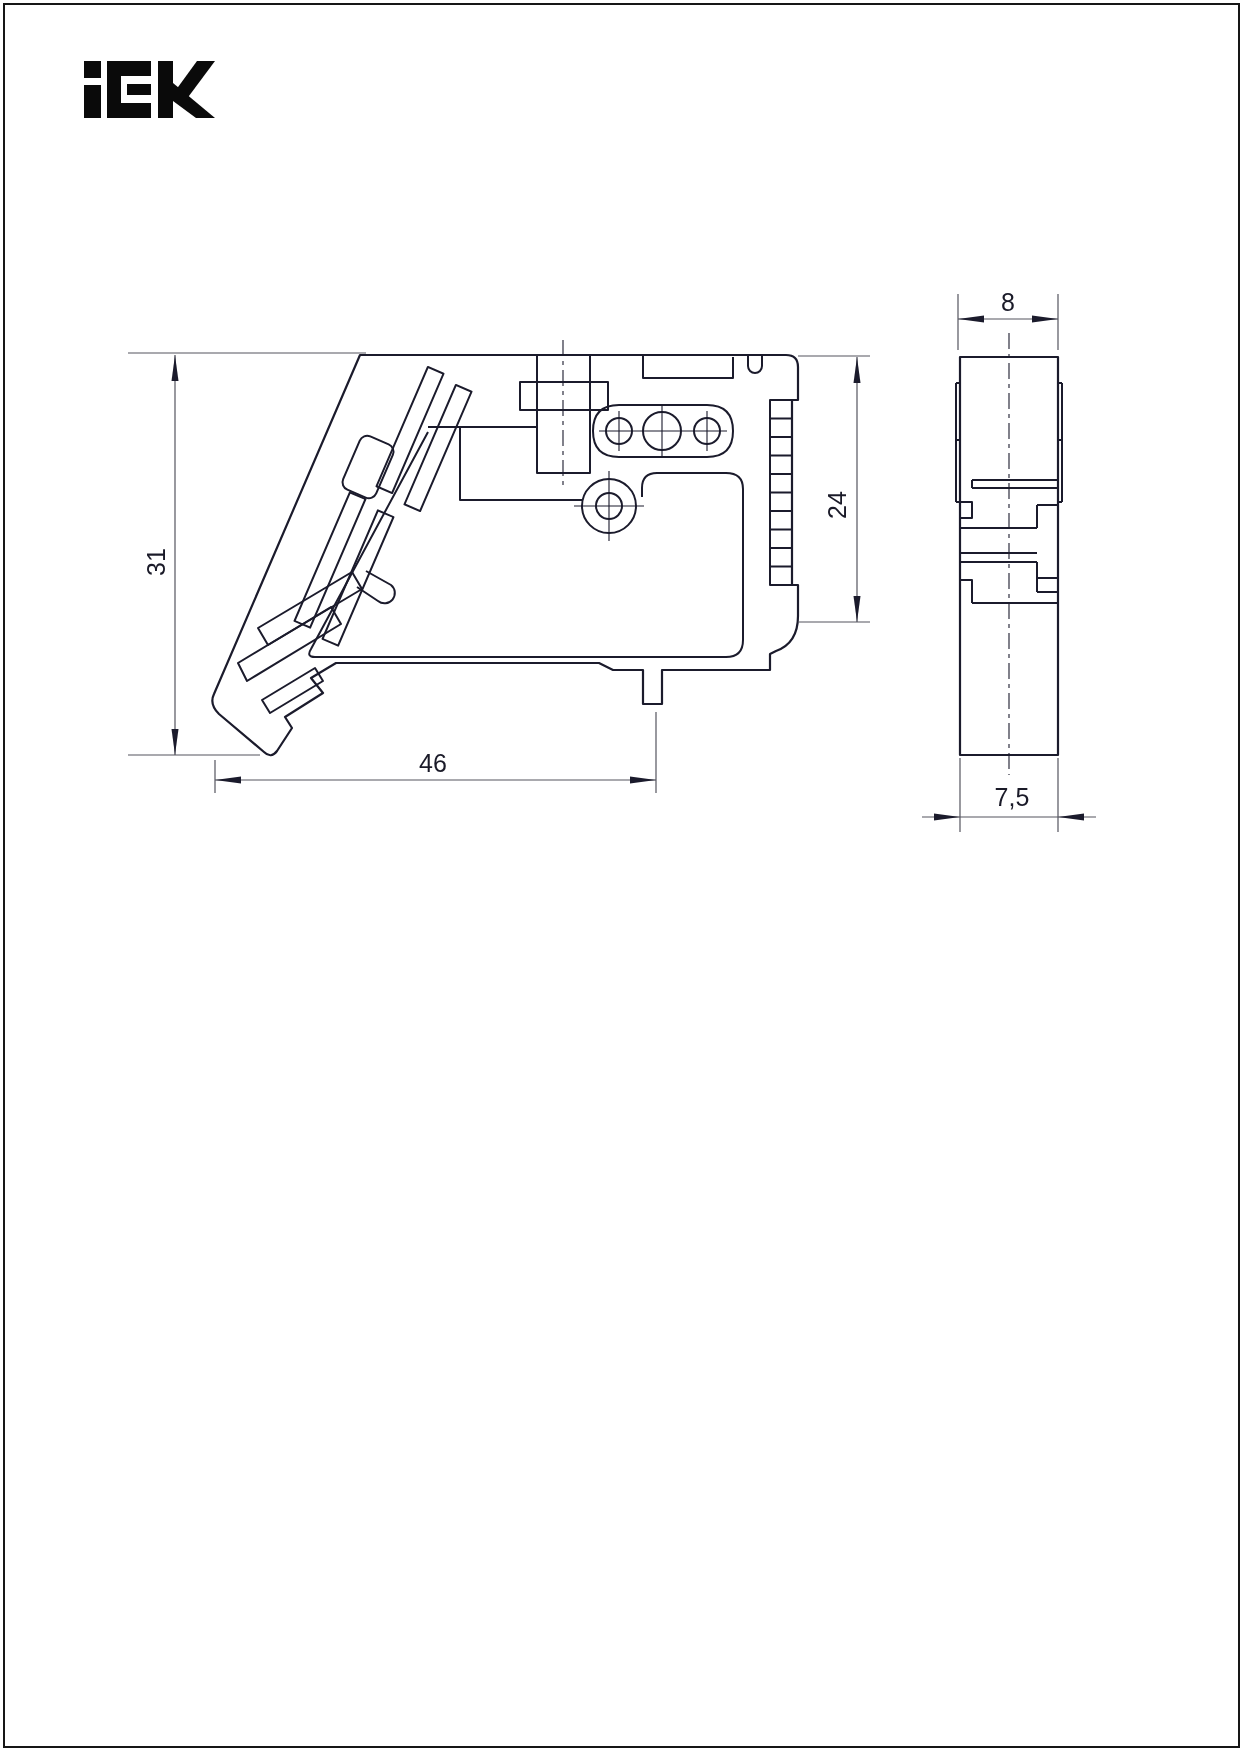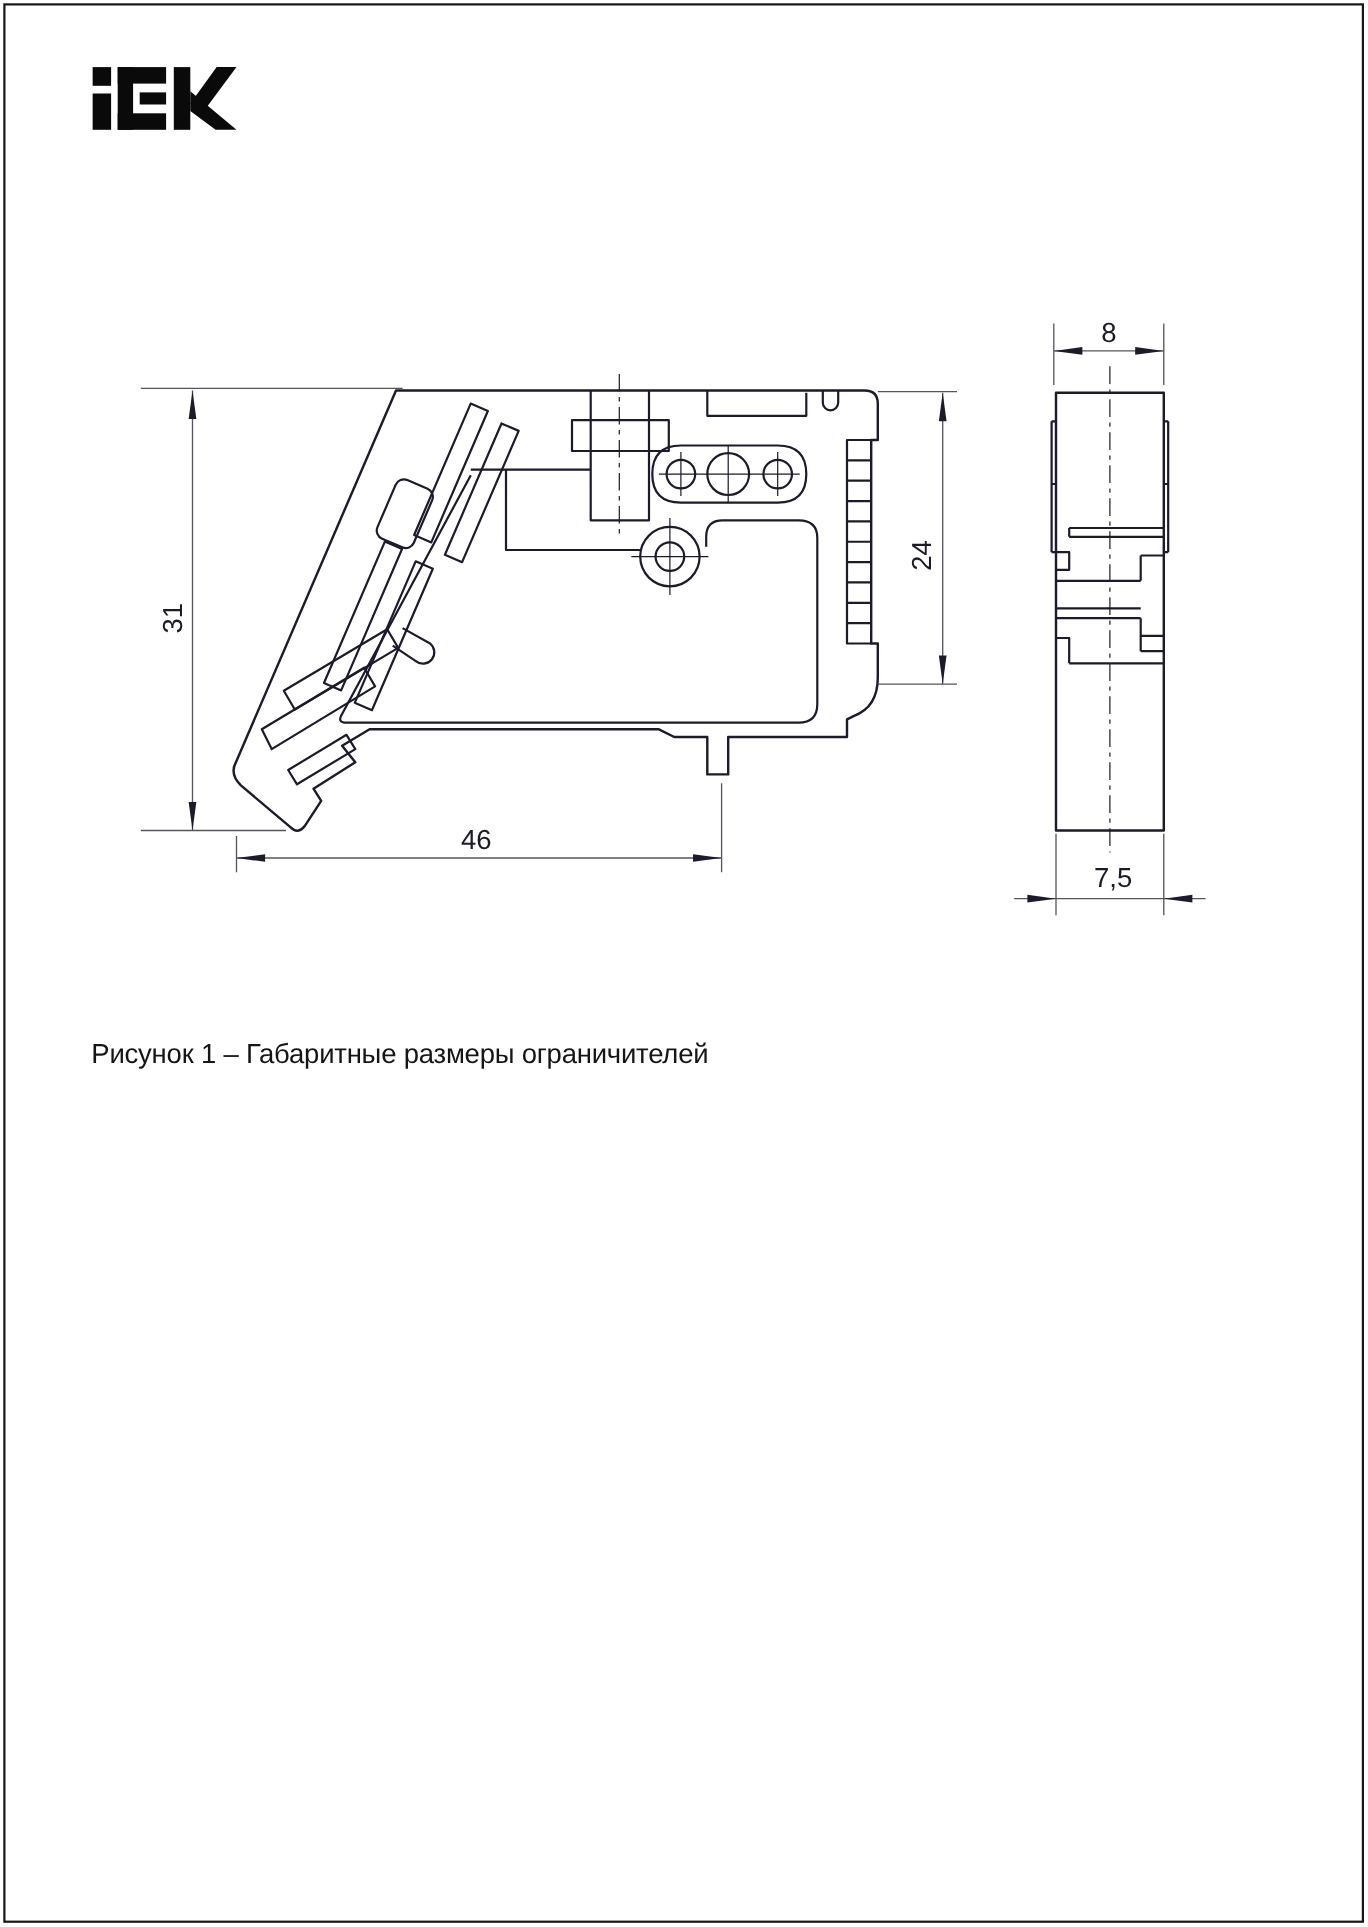--- a/index.html
+++ b/index.html
@@ -158,15 +158,14 @@
     </g>
 
     <g>
       <path class="dim" d="M 960,758 V 832 M 1058,758 V 832 M 922,817 H 1096"></path>
       <polygon class="arrow" points="960,817 934,813.5 934,820.5"></polygon>
       <polygon class="arrow" points="1058,817 1084,813.5 1084,820.5"></polygon>
       <text class="dimtxt" text-anchor="middle" x="1012" y="806">7,5</text>
     </g>
   </svg>
 
-  <div class="caption">Рисунок 1 – Габаритные размеры ограничителей</div>
 
 </div>
 
 </body></html>

